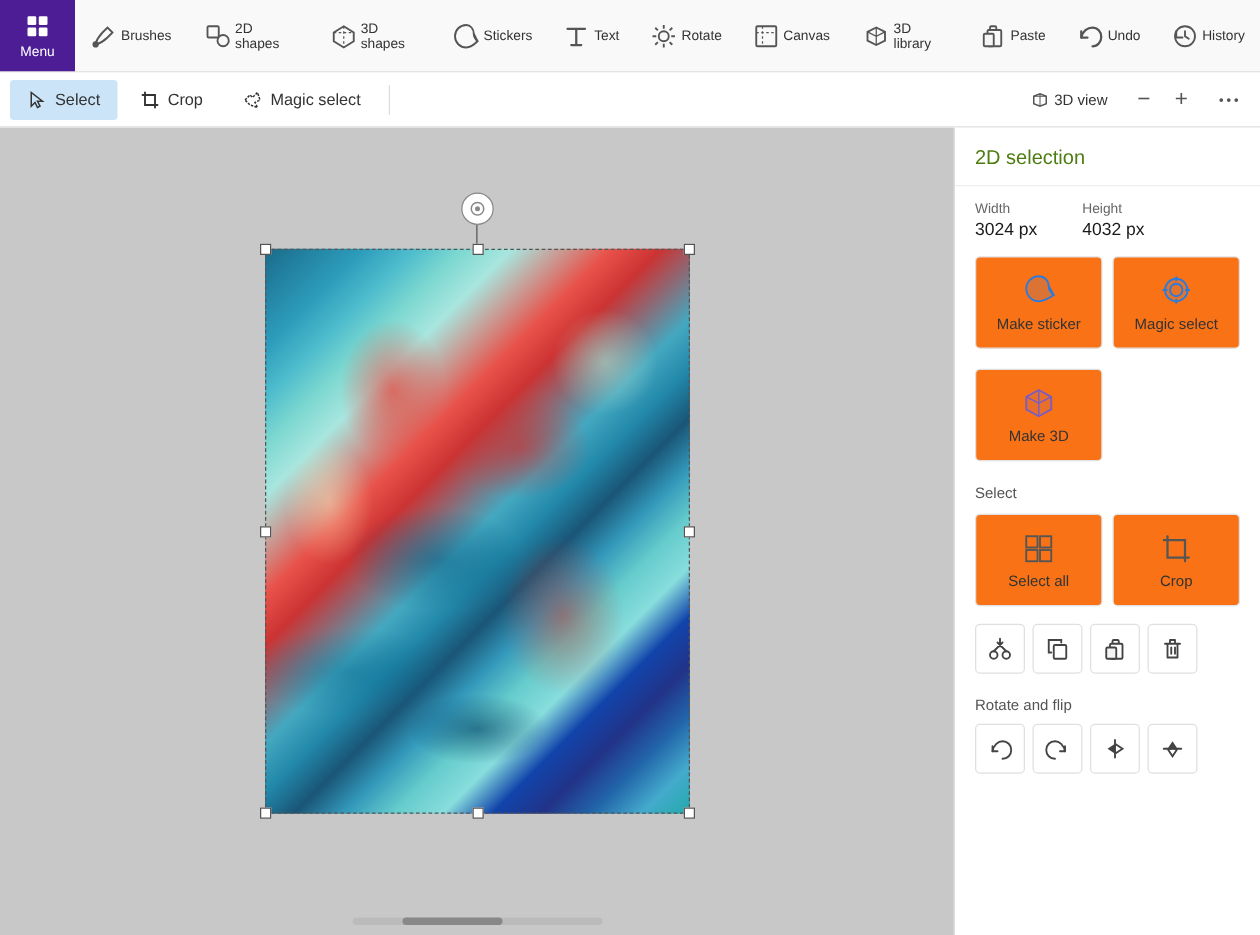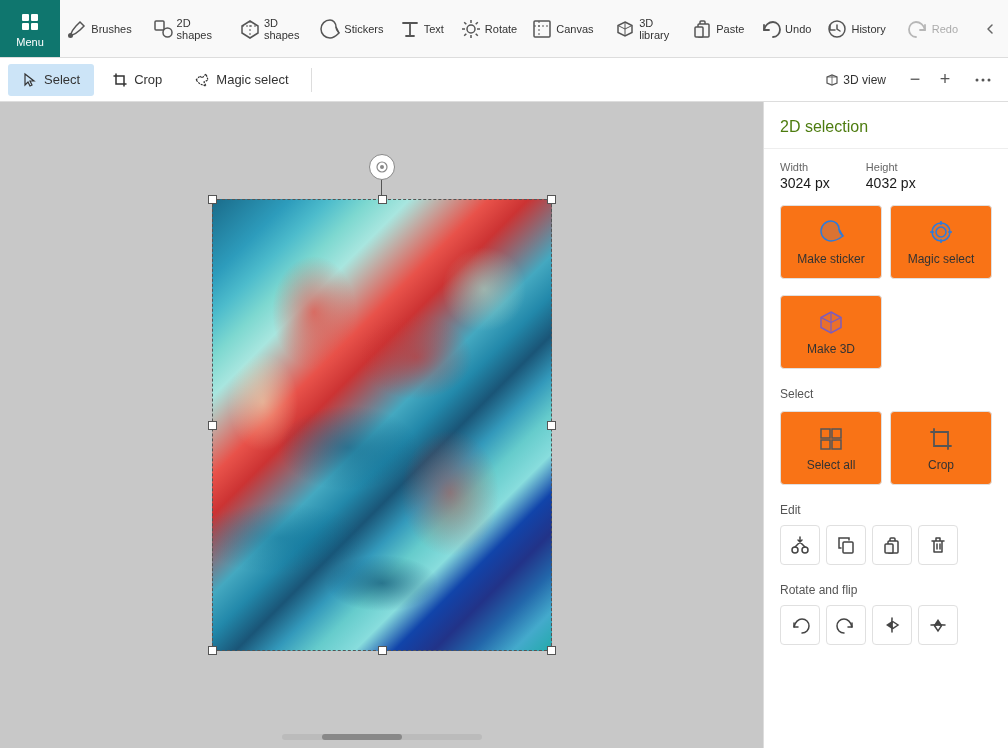--- a/index.html
+++ b/index.html
@@ -22,21 +22,21 @@
       padding: 6px 14px;
       cursor: pointer;
       font-size: 11px;
       color: #333;
       min-width: 60px;
       gap: 3px;
       border-right: none;
     }
     .toolbar-item .icon { font-size: 20px; color: #555; }
     .toolbar-item-menu {
-      background: #0f766e;
+      background: #4c1d95;
       color: white;
       display: flex;
       flex-direction: column;
       align-items: center;
       justify-content: center;
       padding: 6px 14px;
       min-width: 60px;
       gap: 3px;
       cursor: pointer;
       font-size: 11px;
@@ -451,36 +451,20 @@
     <span class="icon">
       <svg width="22" height="22" viewBox="0 0 22 22" fill="none">
         <circle cx="11" cy="11" r="8" stroke="#555" stroke-width="1.5" fill="none"></circle>
         <path d="M11 7 L11 11 L14 13" stroke="#555" stroke-width="1.5" stroke-linecap="round"></path>
         <path d="M4 7 L4 12 L9 12" stroke="#555" stroke-width="1.5" stroke-linecap="round" stroke-linejoin="round" fill="none"></path>
       </svg>
     </span>
     <span>History</span>
   </div>
 
-  <div class="toolbar-right">
-    <div class="toolbar-item" style="opacity:0.4;">
-      <span class="icon">
-        <svg width="22" height="22" viewBox="0 0 22 22" fill="none">
-          <path d="M18 7 L18 12 L13 12" stroke="#555" stroke-width="1.8" stroke-linecap="round" stroke-linejoin="round" fill="none"></path>
-          <path d="M18 12 C17 7 13 4 9 4 C5 4 2 7.5 2 11.5 C2 15.5 5 19 9 19" stroke="#555" stroke-width="1.8" stroke-linecap="round" fill="none"></path>
-        </svg>
-      </span>
-      <span>Redo</span>
-    </div>
-    <div class="toolbar-collapse-btn">
-      <svg width="16" height="16" viewBox="0 0 16 16" fill="none">
-        <path d="M10 4 L6 8 L10 12" stroke="#666" stroke-width="1.5" stroke-linecap="round" stroke-linejoin="round"></path>
-      </svg>
-    </div>
-  </div>
 </div>
 
 <div class="second-toolbar">
   <div class="second-toolbar-item active">
     <svg width="16" height="16" viewBox="0 0 16 16" fill="none">
       <path d="M3 2 L3 13 L6 10 L8 14 L10 13 L8 9 L12 9 Z" stroke="#333" stroke-width="1.2" fill="none"></path>
     </svg>
     <span>Select</span>
   </div>
   <div class="second-toolbar-item">
@@ -625,21 +609,20 @@
         <span class="btn-icon">
           <svg width="26" height="26" viewBox="0 0 26 26" fill="none">
             <path d="M6 3 L6 20 L23 20" stroke="#555" stroke-width="1.8" stroke-linecap="round" fill="none"></path>
             <path d="M3 6 L20 6 L20 23" stroke="#555" stroke-width="1.8" stroke-linecap="round" fill="none"></path>
           </svg>
         </span>
         <span>Crop</span>
       </div>
     </div>
 
-    <div class="panel-section-label">Edit</div>
     <div class="panel-edit-row">
       <div class="panel-edit-btn" title="Cut">
         <svg width="20" height="20" viewBox="0 0 20 20" fill="none">
           <circle cx="5" cy="15" r="3" stroke="#444" stroke-width="1.5" fill="none"></circle>
           <circle cx="15" cy="15" r="3" stroke="#444" stroke-width="1.5" fill="none"></circle>
           <path d="M5 12 L12 5 M15 12 L8 5 M10 8 L10 2" stroke="#444" stroke-width="1.5" stroke-linecap="round"></path>
         </svg>
       </div>
       <div class="panel-edit-btn" title="Copy">
         <svg width="20" height="20" viewBox="0 0 20 20" fill="none">

